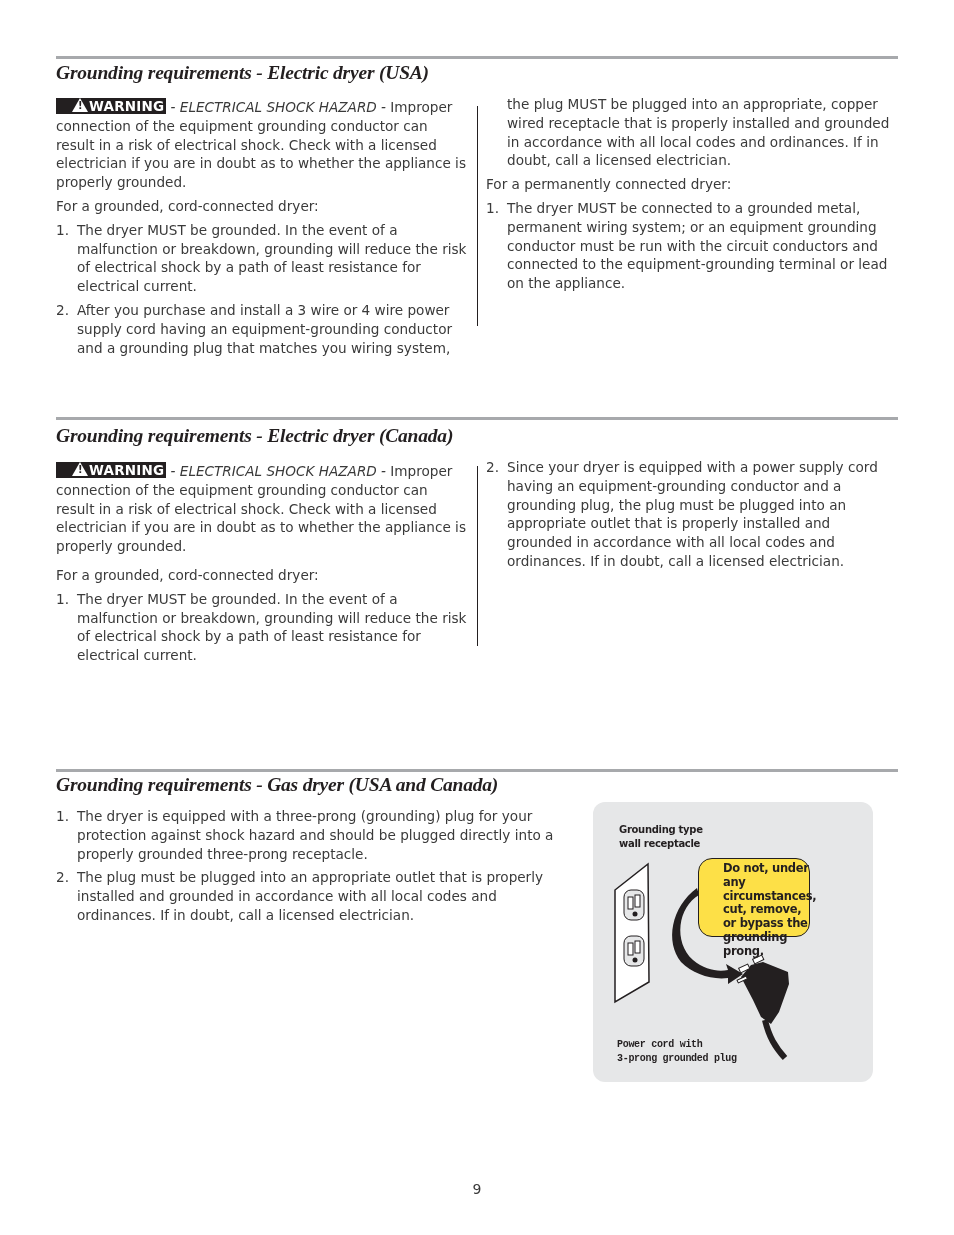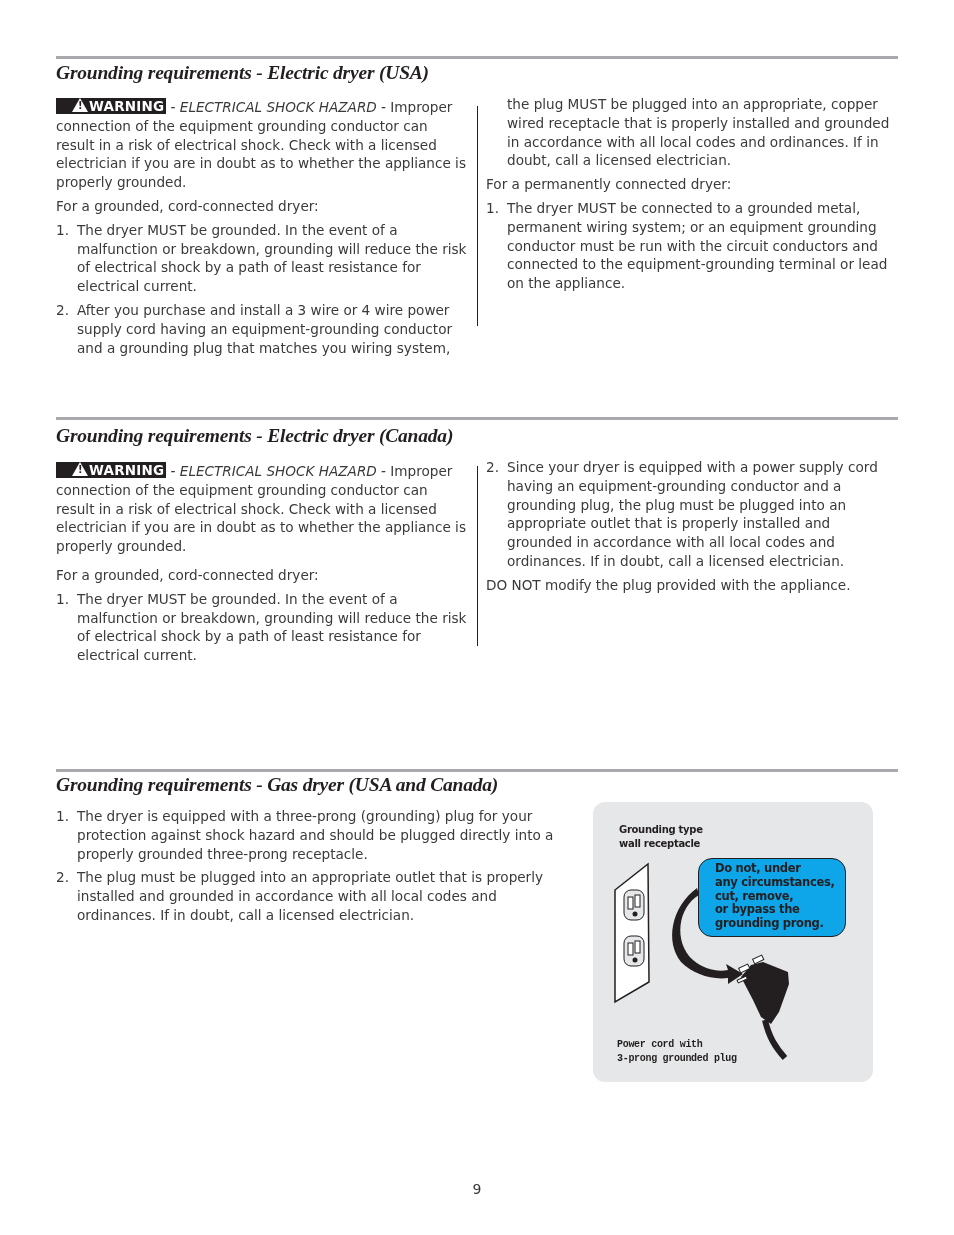--- a/index.html
+++ b/index.html
@@ -15,22 +15,22 @@
          font-size: 13.5px; line-height: 16px; padding: 0 2px 0 16px; letter-spacing: 0.2px; vertical-align: 1px; }
   .warn-badge .tri { display: inline-block; width: 0; height: 0; border-left: 8px solid transparent; border-right: 8px solid transparent;
          border-bottom: 14px solid #ffffff; position: relative; vertical-align: -1px; margin-right: 1px; }
   .warn-badge .tri::after { content: "!"; position: absolute; left: -2px; top: 2px; font-size: 10px; line-height: 11px; color: #231f20; font-weight: bold; }
   .hazard { font-style: italic; text-align: center; }
   ol.items { list-style: none; margin: 0 0 5px 0; padding: 0; }
   ol.items li { position: relative; padding-left: 21px; margin-bottom: 5px; }
   ol.items li .num { position: absolute; left: 0; top: 0; }
   .figure { position: absolute; left: 593px; top: 802px; width: 280px; height: 280px; background: #e6e7e8; border-radius: 12px; }
   .fig-label { position: absolute; font-size: 10px; line-height: 13.5px; color: #231f20; font-weight: bold; letter-spacing: -0.3px; }
-  .callout { position: absolute; left: 105px; top: 56px; width: 148px; height: 79px; background: #0ea5e9; border: 1.3px solid #231f20;
-         border-radius: 14px; box-sizing: border-box; padding: 3px 0 0 16px; }
+  .callout { position: absolute; left: 105px; top: 56px; width: 112px; height: 79px; background: #fde047; border: 1.3px solid #231f20;
+         border-radius: 14px; box-sizing: border-box; padding: 3px 0 0 24px; }
   .callout span { font-size: 11.5px; line-height: 13.8px; font-weight: bold; color: #231f20; letter-spacing: -0.3px; display: block; white-space: pre-line; }
   .page-number { position: absolute; top: 1181px; left: 0; width: 954px; text-align: center; font-size: 14px; color: #3a3a3a; }
 </style>
 </head>
 <body>
 
 <div class="rule" style="top:56px;"></div>
 <h2 class="section-title" style="top:62px;">Grounding requirements - Electric dryer (USA)</h2>
 
 <div class="col" style="left:56px; top:98px; width:412px;">
@@ -64,21 +64,20 @@
   <p>For a grounded, cord-connected dryer:</p>
   <ol class="items">
     <li><span class="num">1.</span><span>The dryer MUST be grounded. In the event of a malfunction or breakdown, grounding will reduce the risk of electrical shock by a path of least resistance for electrical current.</span></li>
   </ol>
 </div>
 <div class="divider" style="left:477px; top:466px; height:180px;"></div>
 <div class="col" style="left:486px; top:458px; width:410px;">
   <ol class="items">
     <li><span class="num">2.</span><span>Since your dryer is equipped with a power supply cord having an equipment-grounding conductor and a grounding plug, the plug must be plugged into an appropriate outlet that is properly installed and grounded in accordance with all local codes and ordinances. If in doubt, call a licensed electrician.</span></li>
   </ol>
-  <p>DO NOT modify the plug provided with the appliance.</p>
 </div>
 
 <div class="rule" style="top:769px;"></div>
 <h2 class="section-title" style="top:774px;">Grounding requirements - Gas dryer (USA and Canada)</h2>
 
 <div class="col" style="left:56px; top:807px; width:520px;">
   <ol class="items">
     <li><span class="num">1.</span><span>The dryer is equipped with a three-prong (grounding) plug for your protection against shock hazard and should be plugged directly into a properly grounded three-prong receptacle.</span></li>
     <li><span class="num">2.</span><span>The plug must be plugged into an appropriate outlet that is properly installed and grounded in accordance with all local codes and ordinances. If in doubt, call a licensed electrician.</span></li>
   </ol>

